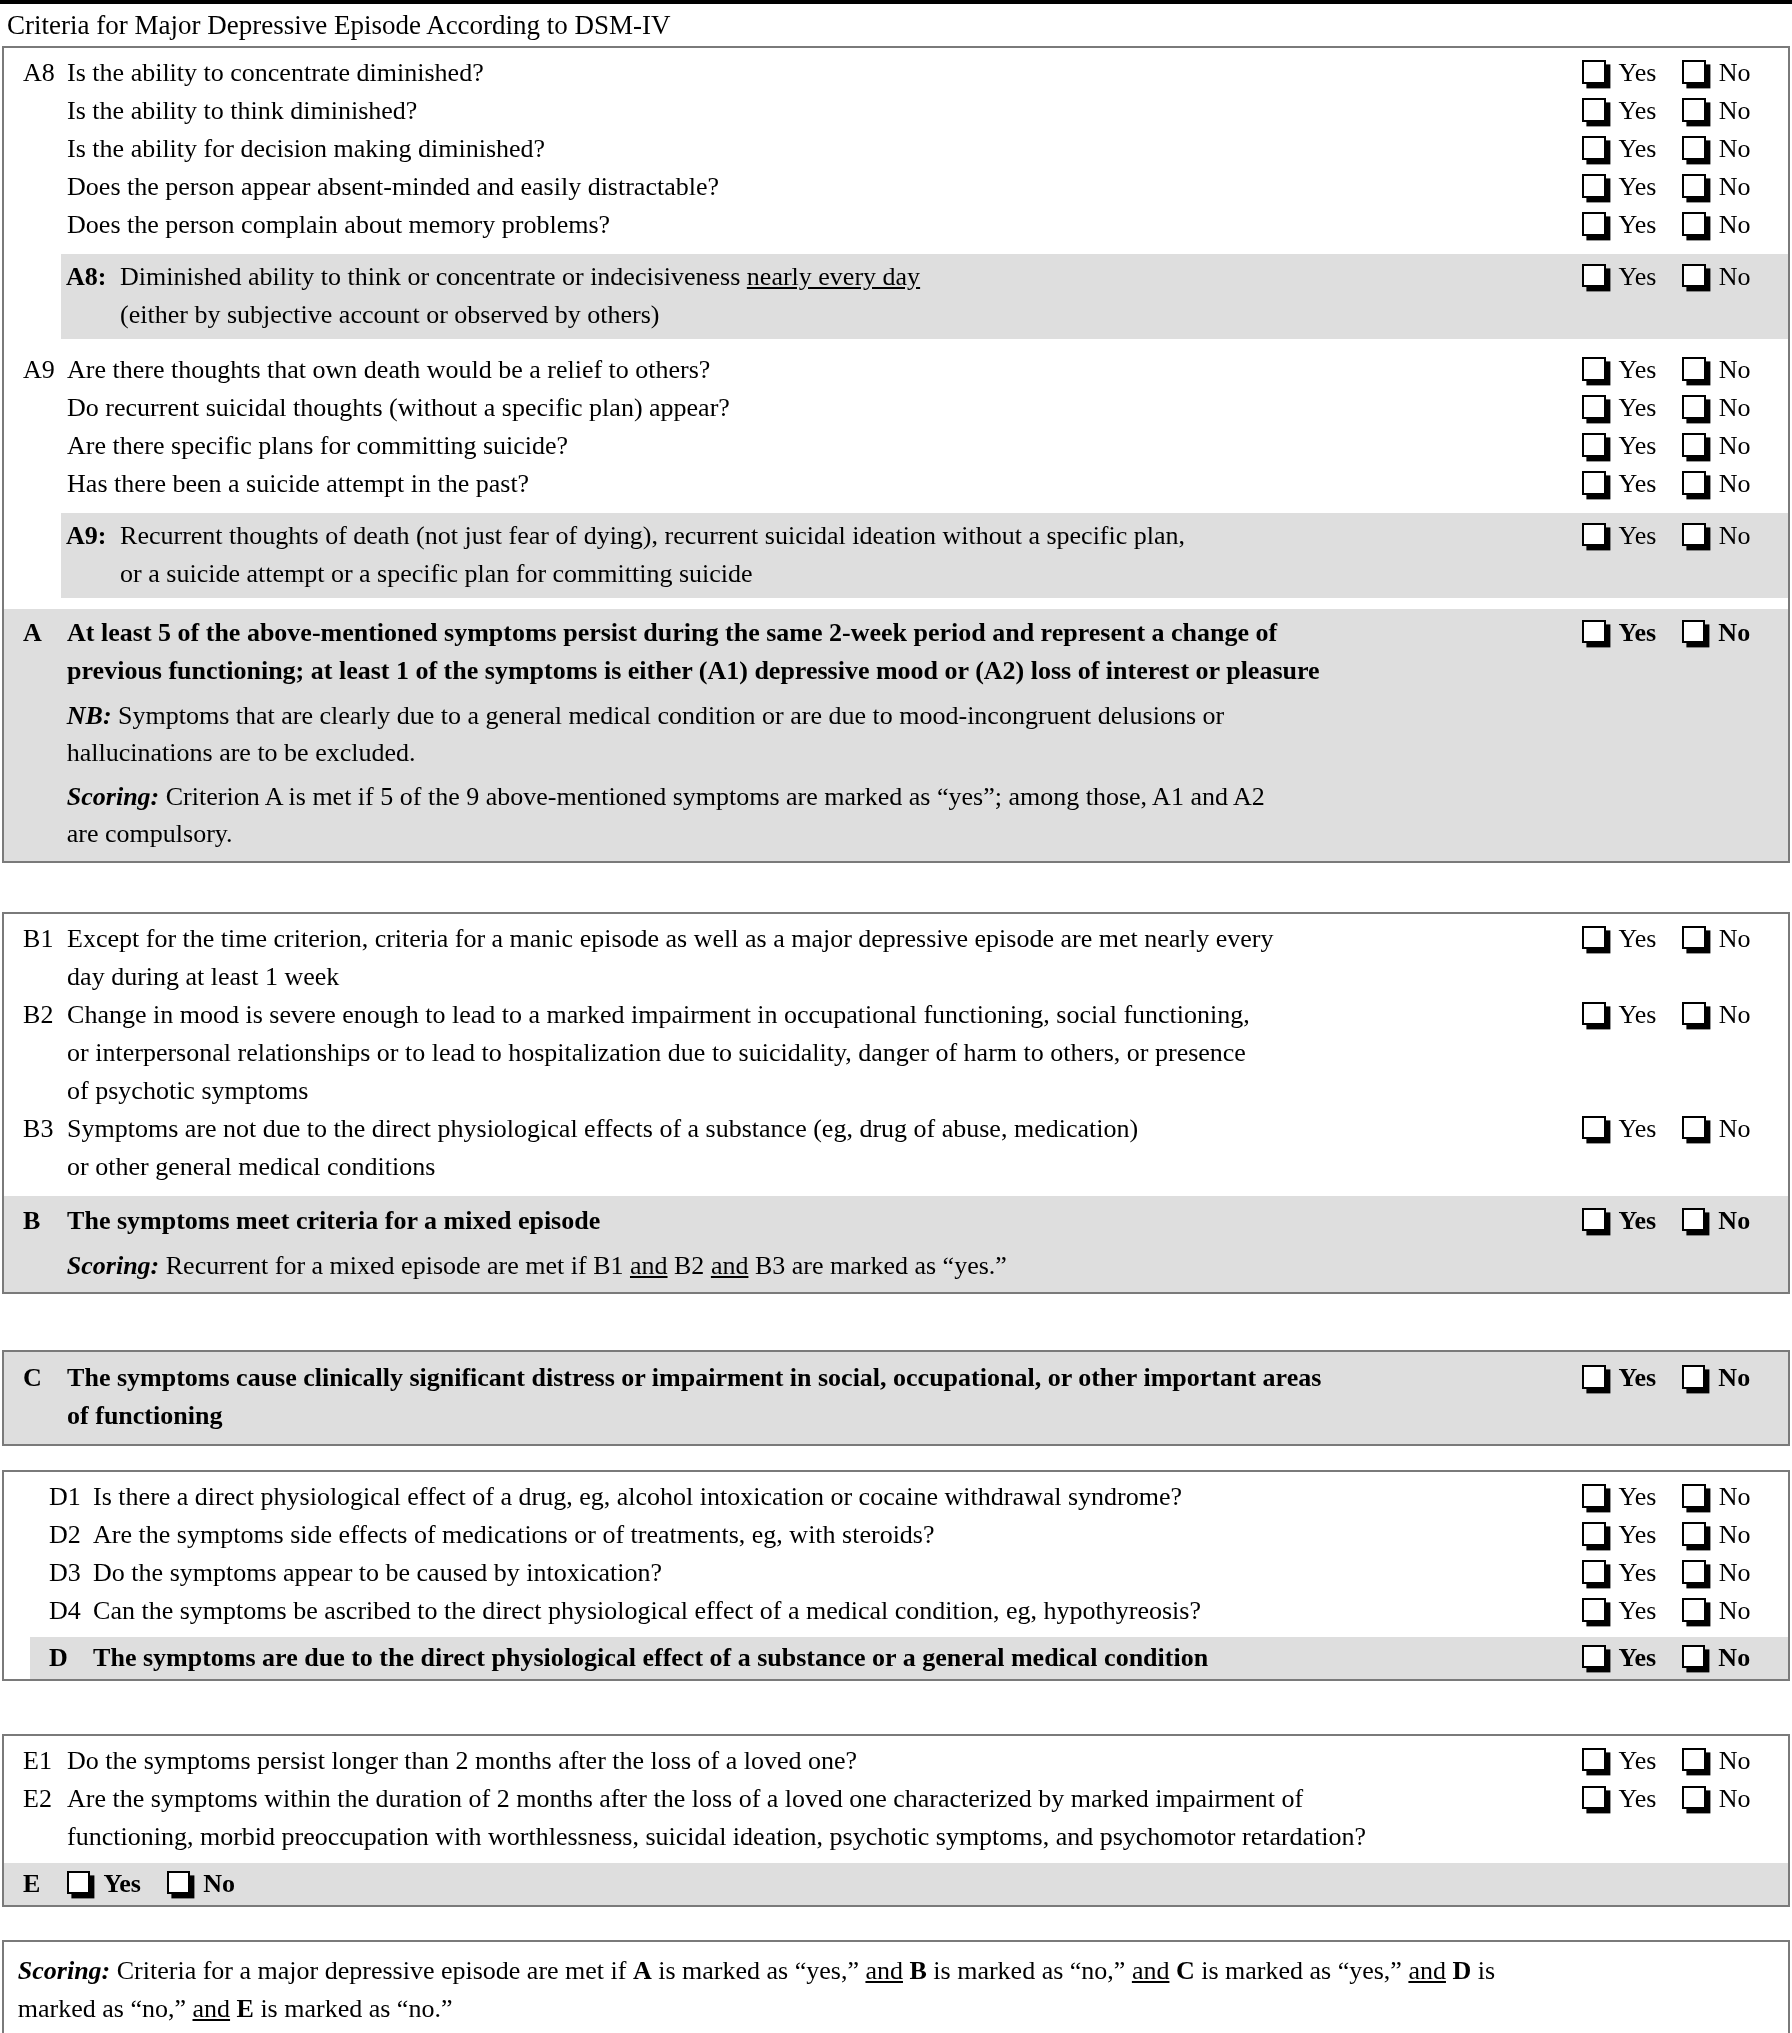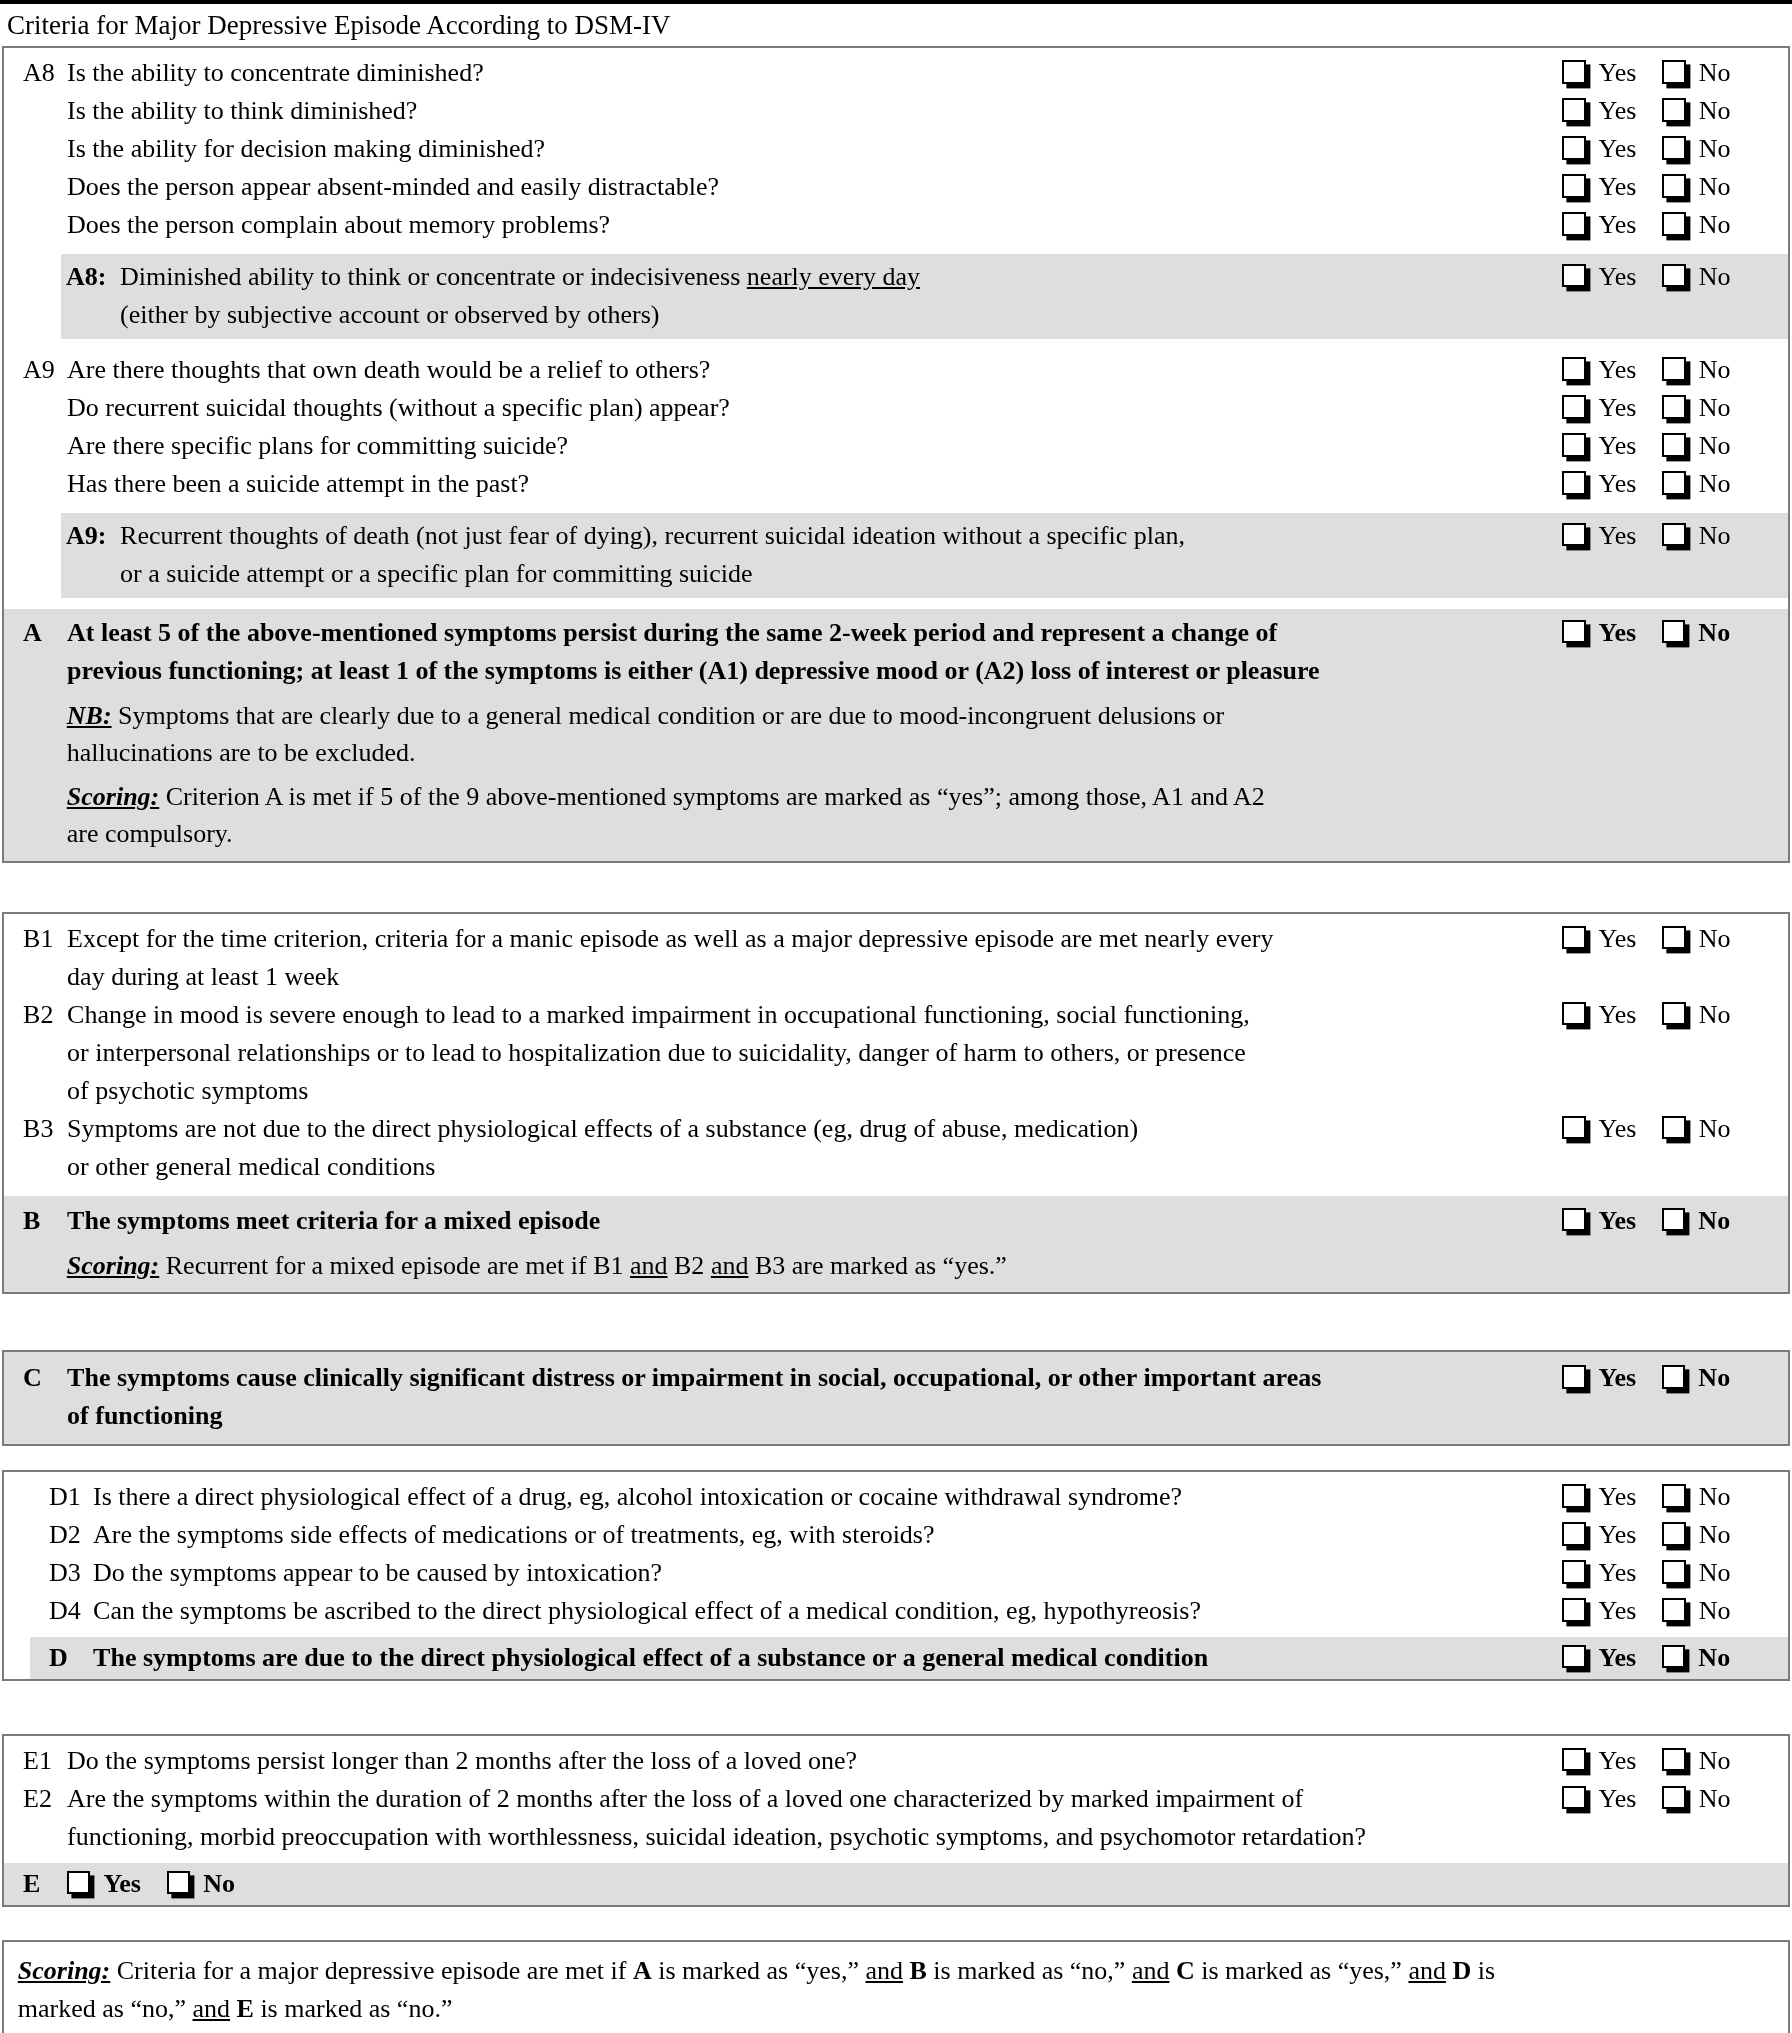--- a/index.html
+++ b/index.html
@@ -13,34 +13,34 @@
   .box-a{margin-top:0;}
   .box-b{margin-top:49px;}
   .box-c{margin-top:56px;padding:0;}
   .box-d{margin-top:24px;padding-left:26px;}
   .box-e{margin-top:53px;}
   .box-final{margin-top:33px;}
   .pad-top{padding-top:6.1px;}
   .qrow{display:flex;align-items:flex-start;}
   .lbl{flex:none;width:44px;padding-left:19.3px;}
   .qtext{flex:1;white-space:pre-wrap;padding-right:7px;}
-  .ans{flex:none;width:226px;display:flex;align-items:flex-start;}
+  .ans{flex:none;width:206px;display:flex;align-items:flex-start;}
   .opt{display:flex;align-items:flex-start;}
   .opt + .opt{margin-left:26px;}
   .cb{flex:none;width:19.3px;height:19.3px;border:2.6px solid #000;background:#fff;
       box-shadow:4.4px 4.4px 0 #000;display:inline-block;margin-top:6.1px;margin-right:13px;}
   .hl{background:#dedede;}
   .sub-sum{margin-left:57px;margin-top:10px;padding:3.5px 0 5.3px 5.3px;display:flex;align-items:flex-start;}
   .sub-prefix{flex:none;width:54px;font-weight:bold;}
   .sub-text{flex:1;white-space:pre-wrap;padding-right:7px;}
   .group-gap{margin-top:12.3px;}
   .sum-block{margin-top:10.5px;padding:5.3px 0 8.8px 0;}
   .bold-row .qtext,.bold-row .lbl,.bold-row .optlbl{font-weight:bold;}
   .para{margin-left:63px;margin-top:7px;white-space:pre-wrap;padding-right:7px;line-height:37px;}
-  .bi{font-weight:bold;font-style:italic;text-decoration:underline;}
+  .bi{font-weight:bold;font-style:italic;}
   .b{font-weight:bold;}
   .u{text-decoration:underline;}
   .final-pad{padding:10.5px 14px 7px 14px;}
   .final-scoring{white-space:pre-wrap;line-height:38px;}
 </style>
 </head>
 <body>
 
 <div class="toprule"></div>
 <div class="doc-title">Criteria for Major Depressive Episode According to DSM-IV</div>

